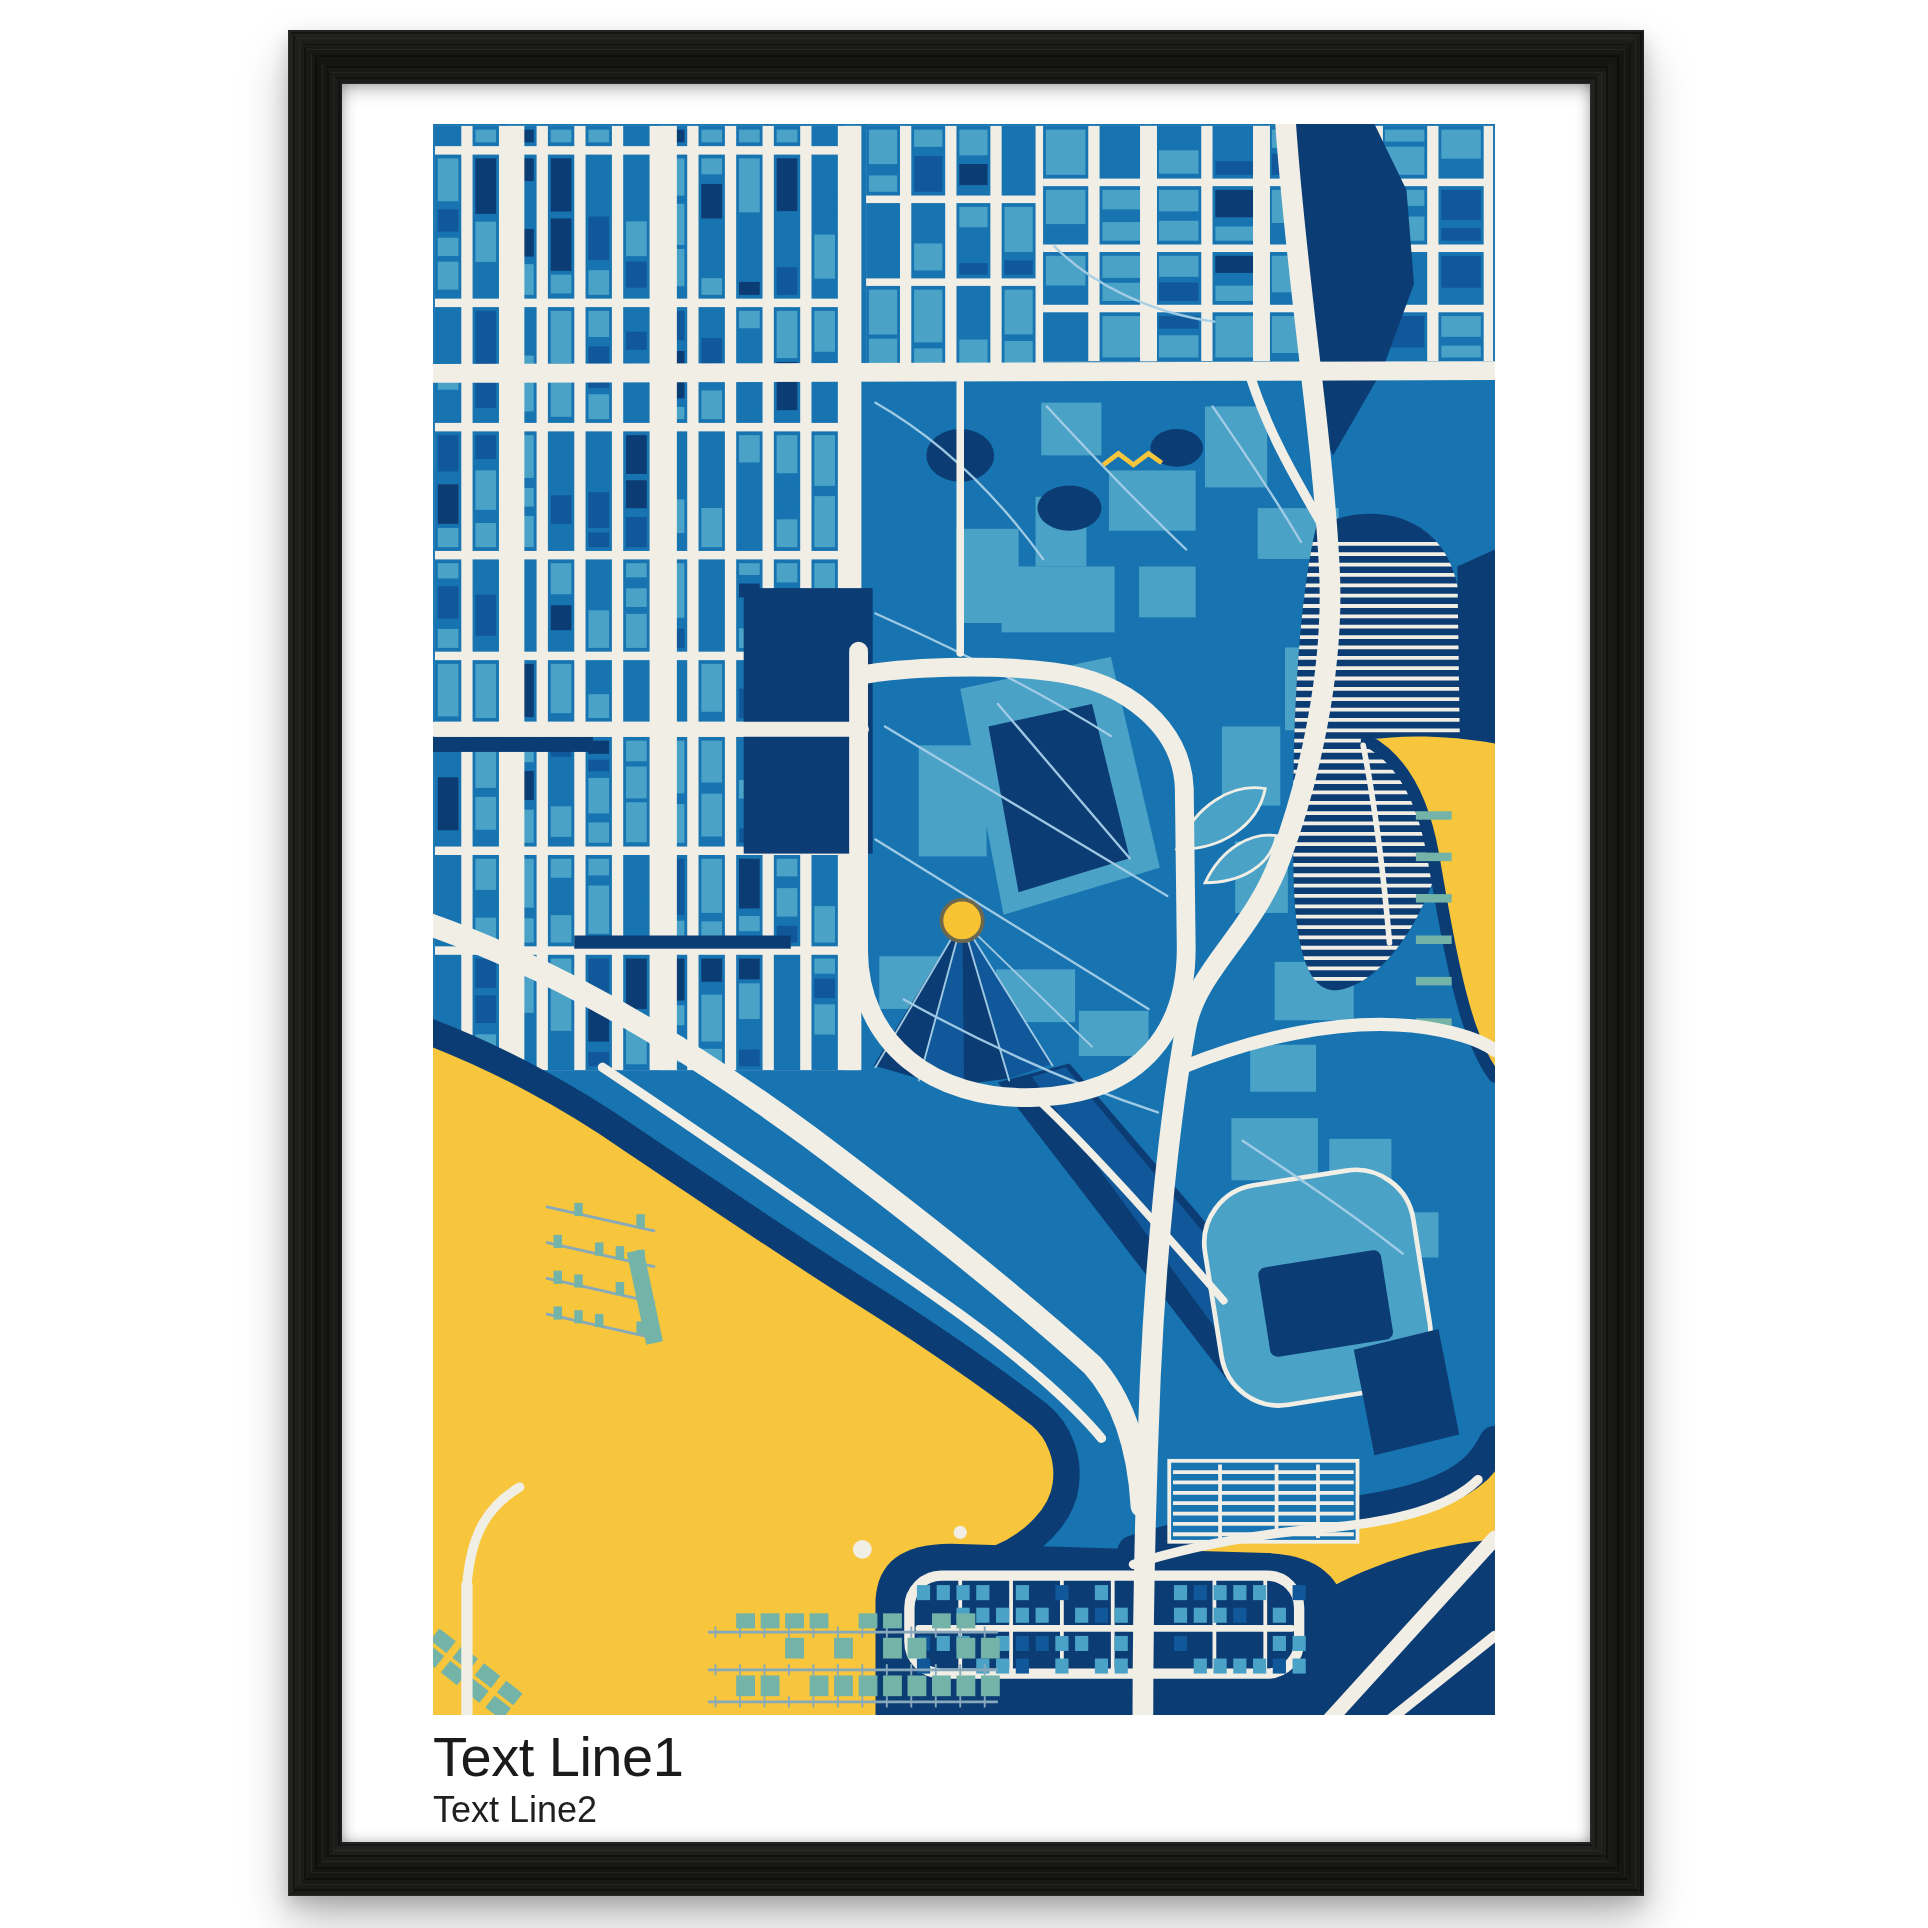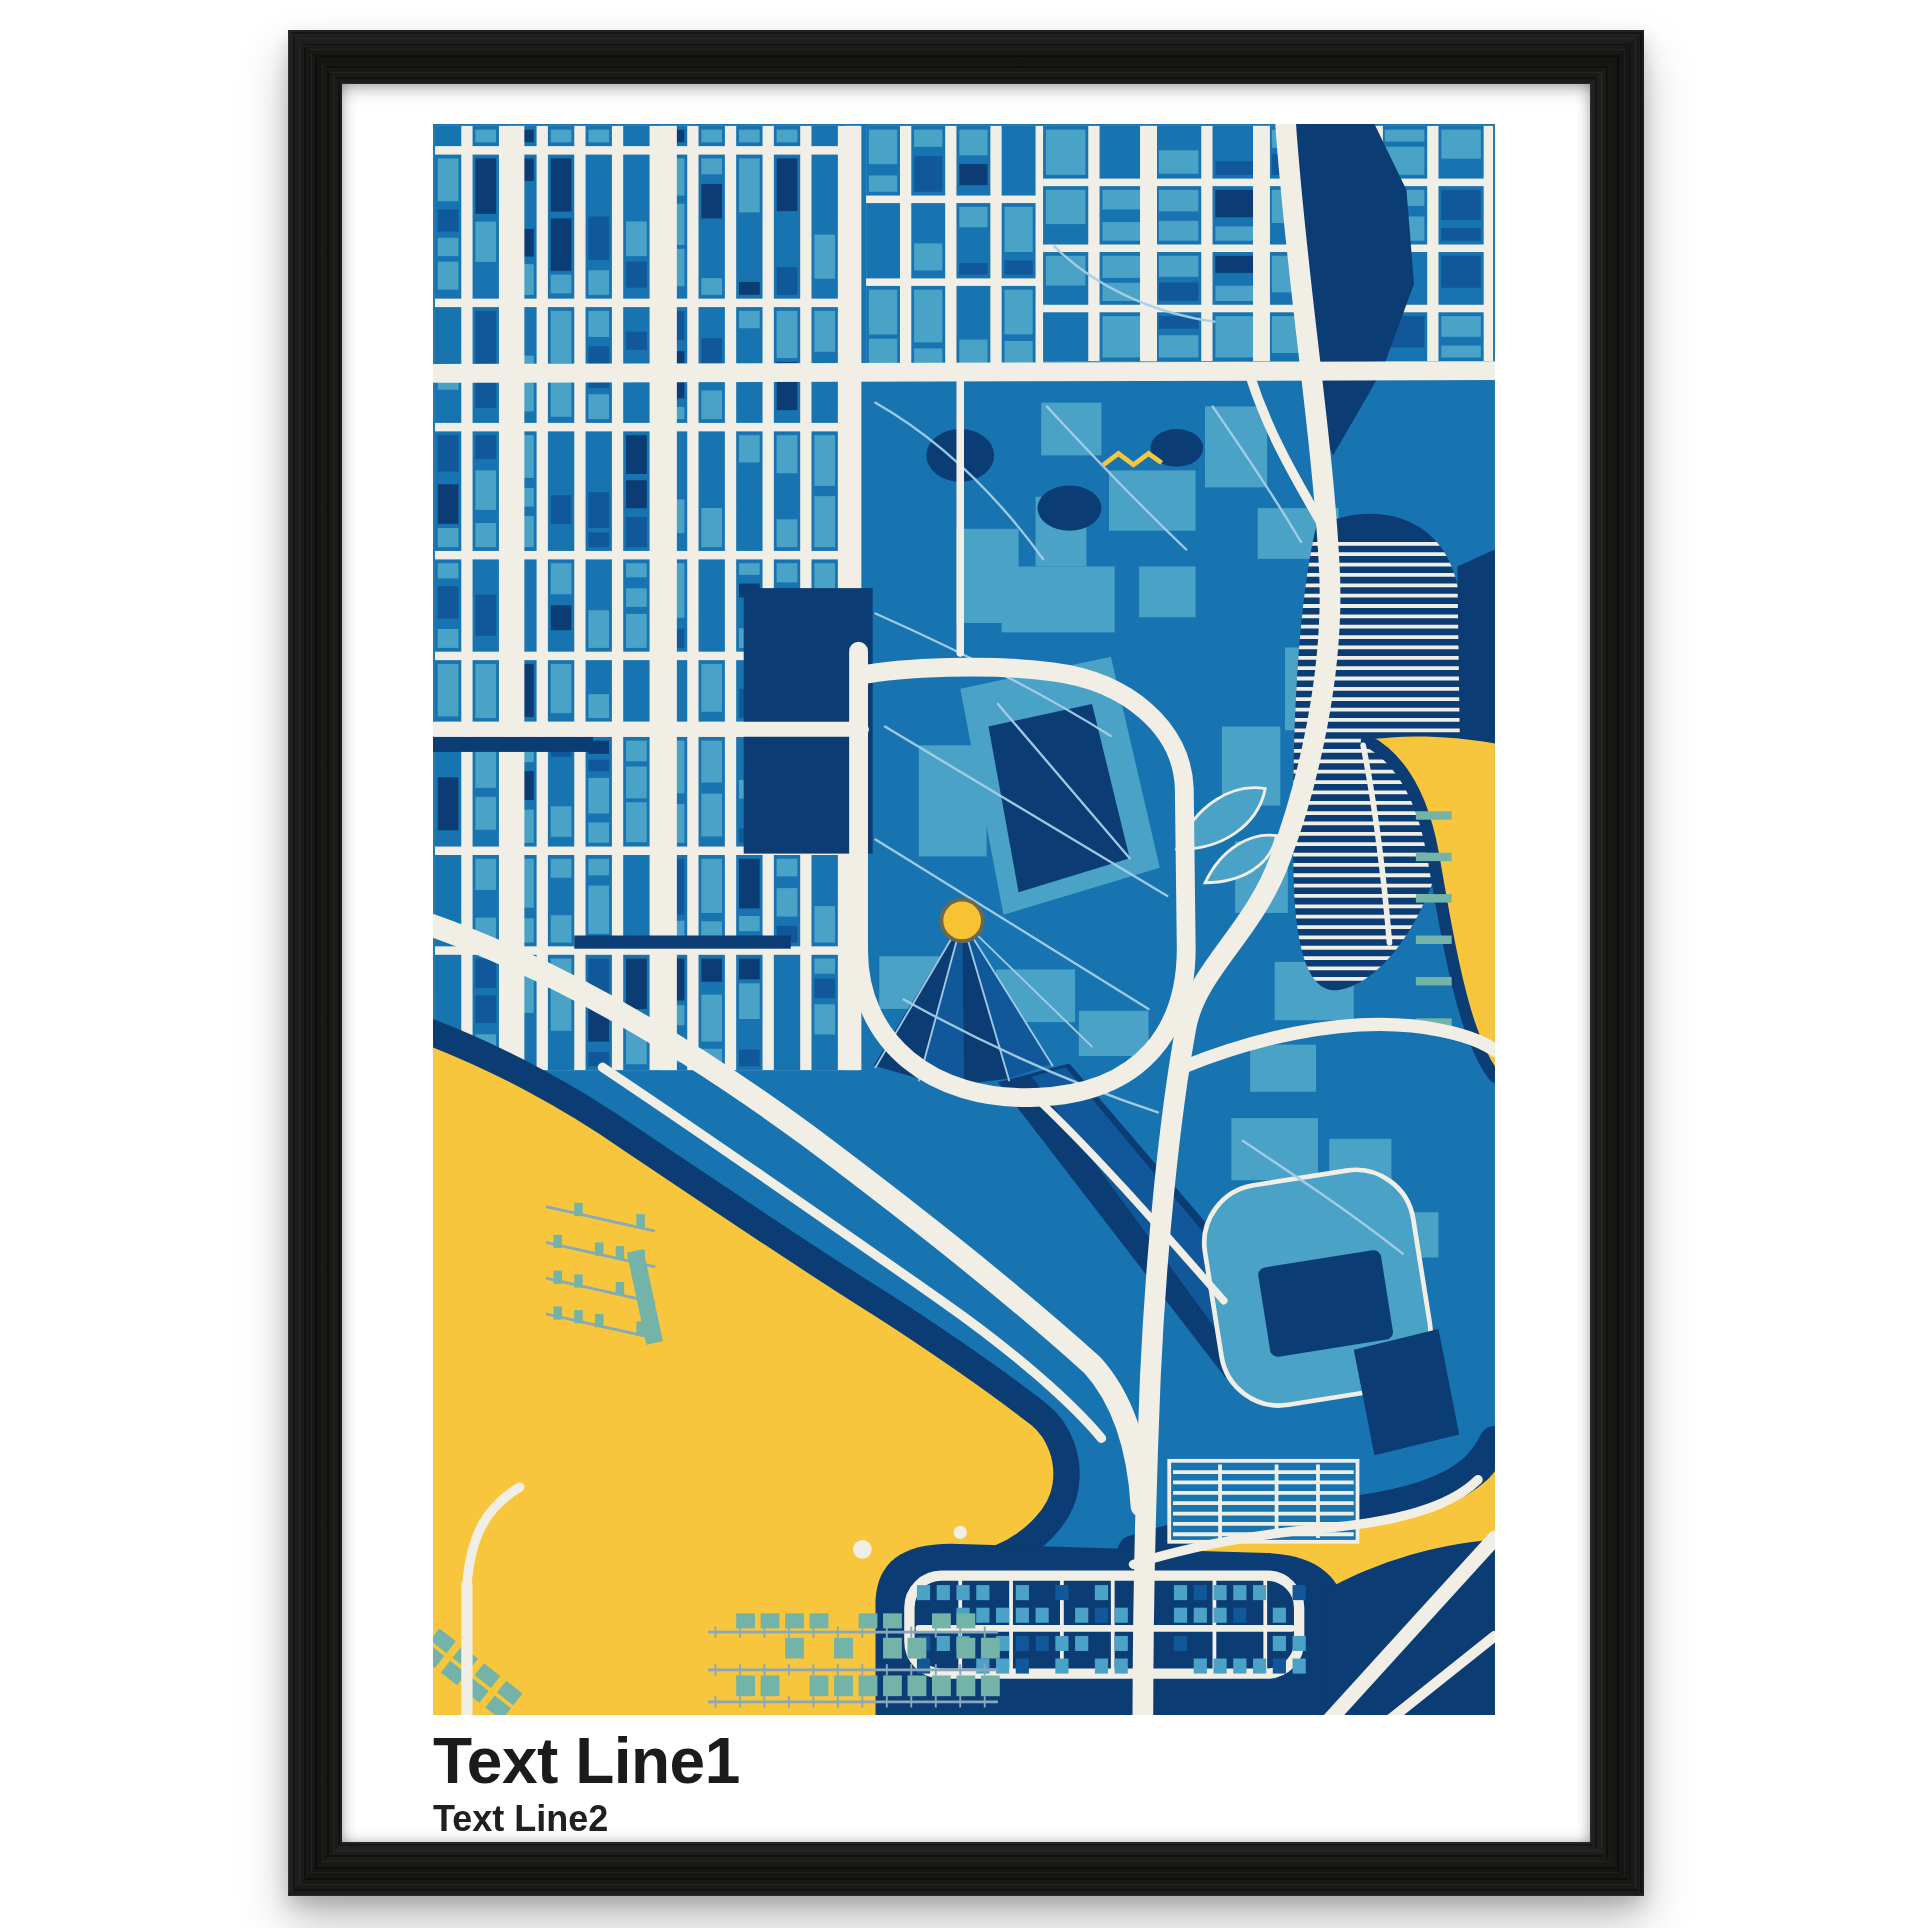--- a/index.html
+++ b/index.html
@@ -30,22 +30,22 @@
   .map-holder{position:absolute;left:91px;top:40px;width:1062px;height:1591px;}
   svg{display:block;}
   
   .c-base{fill:var(--base);} .c-light{fill:var(--bld);} .c-deep{fill:var(--deep);}
   .c-navy{fill:var(--navy);} .c-yellow{fill:var(--water);}
   .r-road{stroke:var(--road);fill:none;stroke-linecap:round;stroke-linejoin:round;}
   .r-path{stroke:var(--path);fill:none;stroke-linecap:round;opacity:.95;}
   .r-navy{stroke:var(--navy);fill:none;stroke-linecap:round;stroke-linejoin:round;}
   
   .caption{position:absolute;left:91px;top:1644px;color:var(--text,#1b1b1b);}
-  .caption .t1{font-size:64px;font-weight:700;letter-spacing:-0.5px;line-height:1.05;}
-  .caption .t2{font-size:36px;font-weight:700;margin-top:4.7px;line-height:1.05;color:#20201f;}
+  .caption .t1{font-size:56px;font-weight:400;letter-spacing:-0.5px;line-height:1.05;}
+  .caption .t2{font-size:36px;font-weight:400;margin-top:4.7px;line-height:1.05;color:#20201f;}
 </style>
 </head>
 <body>
 
 <div class="stage">
   <div class="frame">
     <div class="f-band f-top"></div>
     <div class="f-band f-bottom"></div>
     <div class="f-band f-left"></div>
     <div class="f-band f-right"></div>

